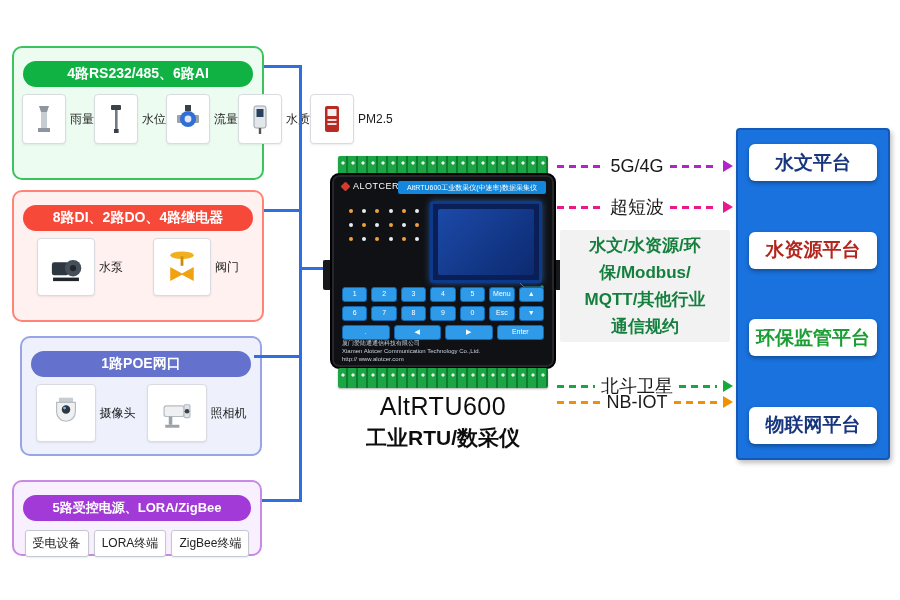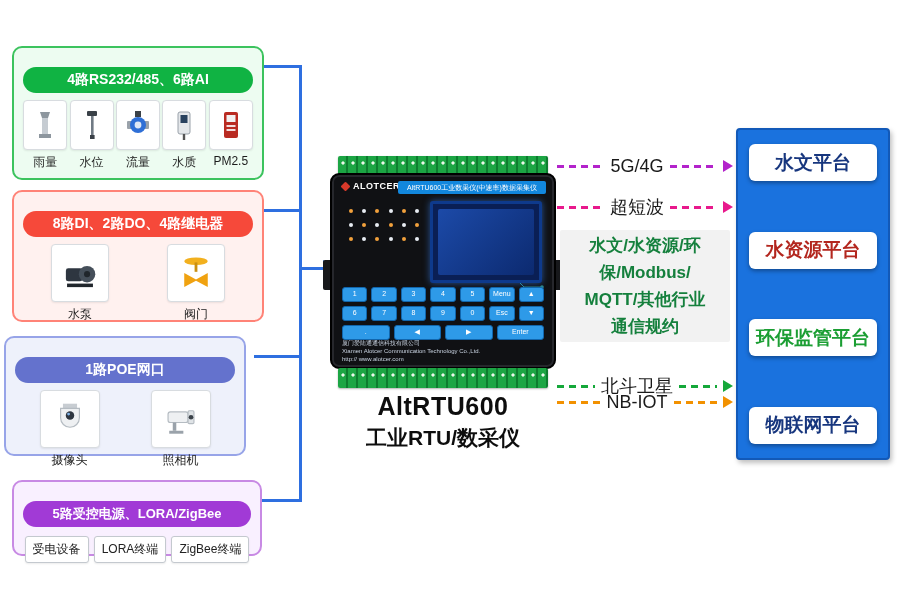--- a/index.html
+++ b/index.html
@@ -1,23 +1,23 @@
 <!DOCTYPE html>
 <html><head>
 <meta charset="utf-8">
 <style>
   html,body{margin:0;padding:0;background:#ffffff;font-family:"Liberation Sans","DejaVu Sans",sans-serif;}
   #stage{position:relative;width:900px;height:600px;background:#fff;overflow:hidden;}
 
   
   .group{position:absolute;border-radius:10px;box-sizing:border-box;border:2px solid;}
-  .group .hdr{height:26px;margin:19px 9px 5px;border-radius:14px;color:#fff;font-weight:bold;
+  .group .hdr{height:26px;margin:13px 9px 5px;border-radius:14px;color:#fff;font-weight:bold;
     font-size:14px;display:flex;align-items:center;justify-content:center;white-space:nowrap;}
   .items{display:flex;justify-content:space-around;align-items:flex-start;padding:2px 8px;}
-  .item{display:flex;flex-direction:column;align-items:center;gap:4px;}
+  .item{display:flex;flex-direction:row;align-items:center;gap:4px;}
   .card{background:#fff;border:1px solid #d8dce0;border-radius:4px;display:flex;align-items:center;justify-content:center;box-shadow:0 1px 2px rgba(0,0,0,.08);}
   .card.c1{width:42px;height:48px;}
   .card.c2{width:56px;height:56px;}
   .card.c3{width:58px;height:56px;}
   .item .lbl{font-size:12px;color:#1c1c1c;white-space:nowrap;}
   .g-green{background:#edfcf1;border-color:#3cc35e;}  .g-green .hdr{background:#10b343;}
   .g-red{background:#fff1ef;border-color:#ff8377;}    .g-red .hdr{background:#f6493a;}
   .g-slate{background:#eef1fb;border-color:#97a4e8;}  .g-slate .hdr{background:#6472cd;font-size:14px;}
   .g-purple{background:#f9f0ff;border-color:#c88ae4;} .g-purple .hdr{background:#a13ad6;font-size:13px;}
   .chip4{background:#fff;border:1px solid #c4c9cf;border-radius:3px;padding:4px 7px;font-size:12px;color:#222;white-space:nowrap;box-shadow:0 1px 2px rgba(0,0,0,.08);}
@@ -32,38 +32,38 @@
   .ear-l{left:-7px;} .ear-r{right:-7px;}
   .term{position:absolute;left:8px;right:8px;height:20px;border-radius:2px;
     background:
       radial-gradient(circle at 5px 7px,#eaf7ea 1.3px,rgba(0,0,0,0) 1.9px),
       repeating-linear-gradient(90deg,#1ca544 0 8px,#0d7c2f 8px 10px);
     background-size:10px 100%,auto;box-shadow:0 1px 2px rgba(0,0,0,.3);}
   .term-top{top:0;} .term-bot{bottom:0;}
   .dev-body{position:absolute;left:0;right:0;top:17px;height:196px;background:#101114;border:2px solid #000;
     border-radius:9px;box-sizing:border-box;box-shadow:inset 0 0 0 2px #26272c;}
   .dev-logo{position:absolute;left:10px;top:6px;display:flex;align-items:center;gap:4px;color:#fff;
-    font-size:9px;font-weight:bold;letter-spacing:.5px;}
+    font-size:9px;font-weight:normal;letter-spacing:.5px;}
   .logo-mark{width:7px;height:7px;background:#d8392a;transform:rotate(45deg);border-radius:1px;}
   .dev-banner{position:absolute;left:66px;right:8px;top:6px;height:13px;background:#1287dd;border-radius:2px;
     color:#fff;font-size:7px;display:flex;align-items:center;justify-content:center;white-space:nowrap;overflow:hidden;}
   .dev-leds{position:absolute;left:12px;top:34px;width:80px;display:grid;grid-template-columns:repeat(6,1fr);row-gap:10px;justify-items:center;}
   .led{width:4px;height:4px;border-radius:50%;background:#f2a13c;}
   .led.w{background:#e8ecf2;}
   .dev-screen{position:absolute;right:12px;top:26px;width:106px;height:76px;background:#0a1f55;border:3px solid #0e3a8c;
     border-radius:3px;box-shadow:0 0 7px rgba(60,140,255,.55);}
   .dev-screen::after{content:"";position:absolute;inset:5px;background:linear-gradient(135deg,#1c4aa8,#0c2a70);border-radius:2px;}
   .circuit{position:absolute;left:0;top:0;width:100%;height:100%;pointer-events:none;opacity:.65;}
   .dev-keys{position:absolute;left:10px;right:10px;top:112px;display:flex;flex-direction:column;gap:4px;}
   .krow{display:flex;gap:4px;}
   .key{flex:1;height:13px;background:#2e9ae8;border:1px solid #1166ad;border-radius:3px;color:#fff;
     font-size:7px;line-height:12px;text-align:center;overflow:hidden;}
   .dev-company{position:absolute;left:10px;bottom:4px;color:#c8d2e0;font-size:6px;line-height:8px;}
   .dev-name{position:absolute;left:318px;top:392px;width:250px;text-align:center;color:#0d0d0d;}
-  .dev-name .l1{font-size:25px;font-weight:bold;letter-spacing:.5px;}
+  .dev-name .l1{font-size:25px;font-weight:normal;letter-spacing:.5px;}
   .dev-name .l2{font-size:21px;font-weight:bold;margin-top:3px;}
 
   
   .linkrow{position:absolute;left:557px;width:176px;height:20px;display:flex;align-items:center;gap:6px;}
   .dash{flex:1;height:3px;background:repeating-linear-gradient(90deg,var(--c) 0 7px,transparent 7px 12px);}
   .linkrow .lbl{font-size:18px;color:#1a1a1a;white-space:nowrap;}
   .head{width:0;height:0;border-left:10px solid var(--c);border-top:6px solid transparent;border-bottom:6px solid transparent;}
   .lr0{--c:#b323cb;} .lr1{--c:#e8198c;} .lr2{--c:#15a83a;} .lr3{--c:#f29100;}
 
   
@@ -162,21 +162,21 @@
               <ellipse cx="15" cy="7" rx="10" ry="3.2" fill="#f2b01e"></ellipse>
               <rect x="13.8" y="8" width="2.4" height="8" fill="#c98f12"></rect>
               <path d="M5 17 L15 22.5 L25 17 L25 29 L15 23.5 L5 29 Z" fill="#f0a210"></path>
             </svg>
         </div>
         <span class="lbl">阀门</span>
       </div>
     </div>
   </section>
 
-  <section class="group g-slate" style="left:4px;top:336px;width:242px;height:120px;">
+  <section class="group g-slate" style="left:20px;top:336px;width:242px;height:120px;">
     <div class="hdr">1路POE网口</div>
     <div class="items">
       <div class="item">
         <div class="card c3">
           <svg width="40" height="40" viewBox="0 0 30 34">
               <rect x="9" y="4" width="12" height="4" fill="#c8cdd2"></rect>
               <path d="M7 8h16v8a8 8 0 0 1-16 0z" fill="#eef0f2" stroke="#b5bcc2"></path>
               <circle cx="15" cy="14" r="3.6" fill="#2e3640"></circle>
               <circle cx="13.8" cy="12.8" r="1.2" fill="#7fb2e8"></circle>
             </svg>

